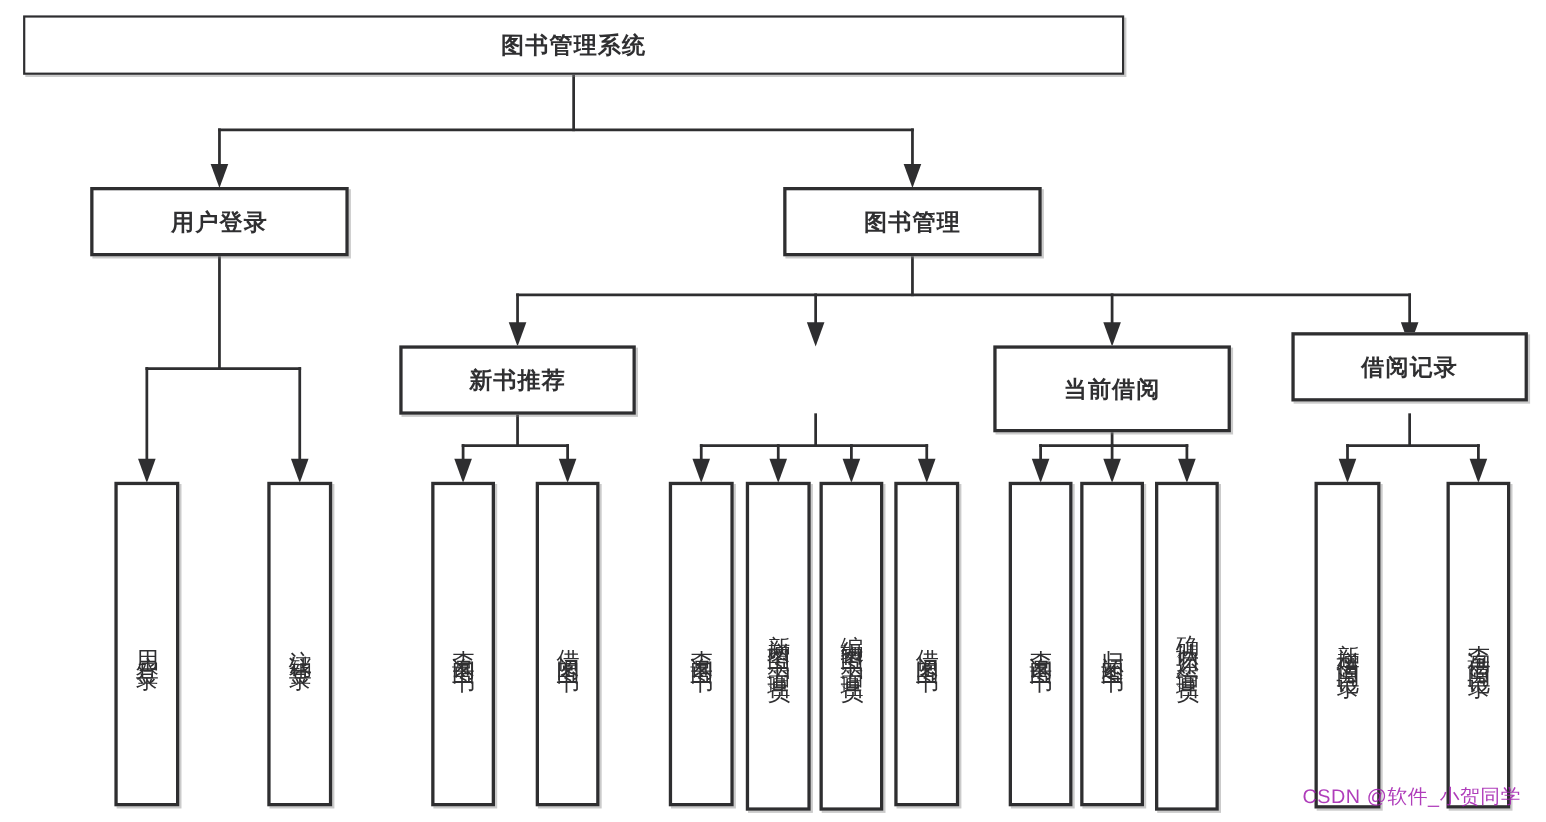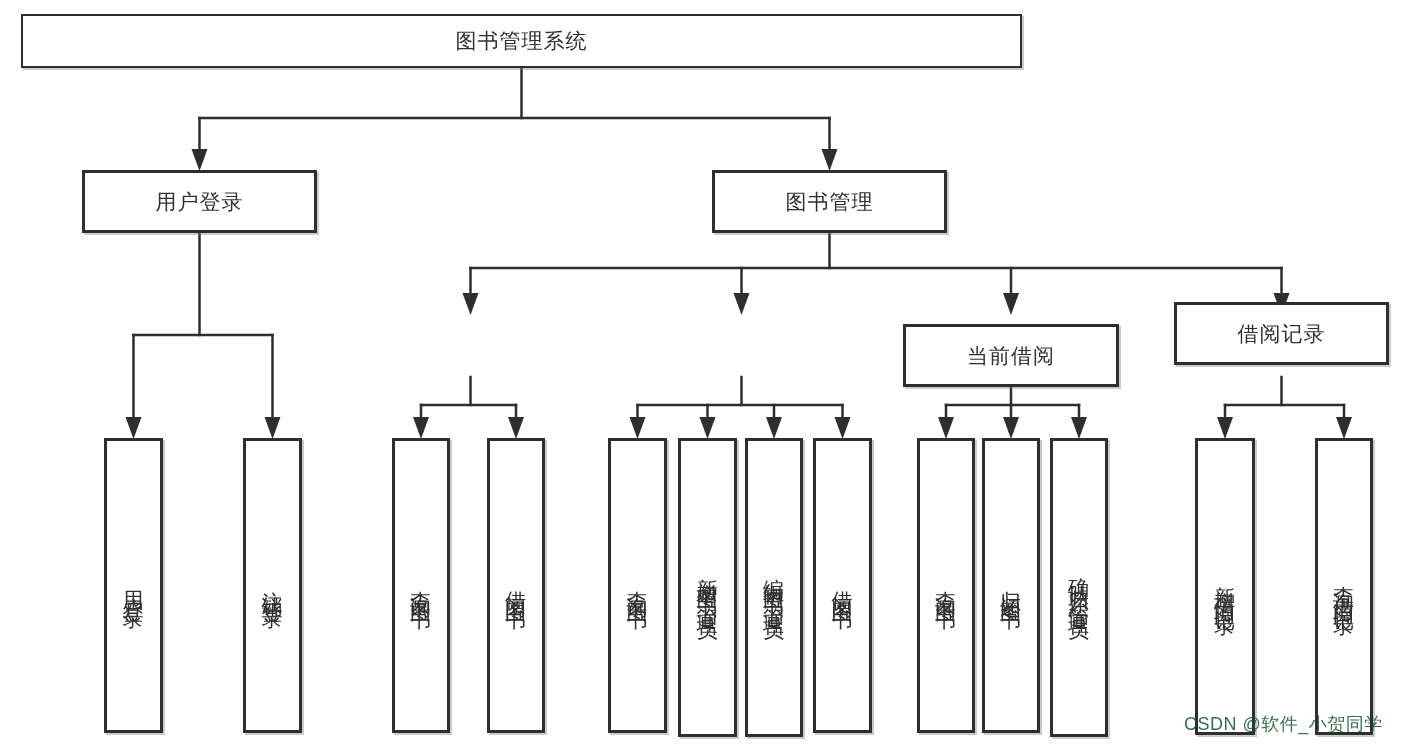--- a/index.html
+++ b/index.html
@@ -27,33 +27,34 @@
     justify-content: center;
     color: #2f2f31;
     font-size: 21px;
     box-shadow: 2px 2px 0 rgba(125,125,125,0.40);
     z-index: 2;
   }
   .node.root { border-width: 2px; }
   .node.h .label {
     letter-spacing: 1px;
     white-space: nowrap;
+    font-weight: bold;
   }
   .node.v .label {
     writing-mode: vertical-rl;
     text-orientation: mixed;
     letter-spacing: 6px;
     line-height: 1;
   }
   #watermark {
     position: absolute;
     left: 1184px;
     top: 712px;
     font-size: 18px;
-    color: #14532d;
+    color: #a21caf;
     opacity: 0.85;
     letter-spacing: 0.5px;
     white-space: nowrap;
     z-index: 6;
   }
 </style>
 </head>
 <body>
 
 <div id="canvas">
@@ -114,21 +115,24 @@
   <div id="watermark">CSDN @软件_小贺同学</div>
 <div class="node h root" style="left: 21px; top: 14px; width: 1001px; height: 54px;">
       <span class="label">图书管理系统</span>
     </div>
     <div class="node h" style="left: 82px; top: 170px; width: 235px; height: 63px;">
       <span class="label">用户登录</span>
     </div>
     <div class="node h" style="left: 712px; top: 170px; width: 235px; height: 63px; text-align: center;">
       <span class="label">图书管理</span>
     </div>
-    <div class="node h" style="left: 903px; top: 324px; width: 216px; height: 63px;">
+    <div class="node h" style="left: 363px; top: 314px; width: 215px; height: 63px;">
+      <span class="label">新书推荐</span>
+    </div>
+    <div class="node h" style="left: 903px; top: 314px; width: 216px; height: 79px;">
       <span class="label">当前借阅</span>
     </div>
     <div class="node h" style="left: 1174px; top: 302px; width: 215px; height: 63px; align-items: center;">
       <span class="label">借阅记录</span>
     </div>
     <div class="node v" style="left: 104px; top: 438px; width: 59px; height: 295px;">
       <span class="label">用户登录</span>
     </div>
     <div class="node v" style="left: 243px; top: 438px; width: 59px; height: 295px;">
       <span class="label">注销登录</span>

